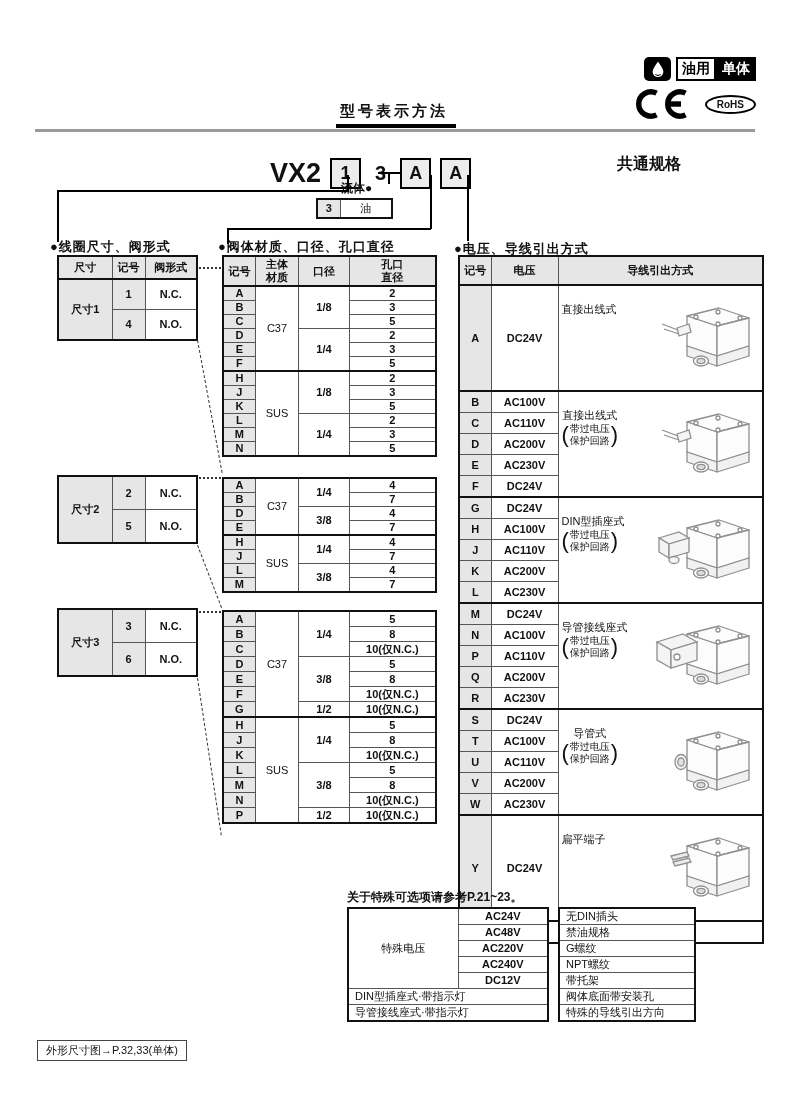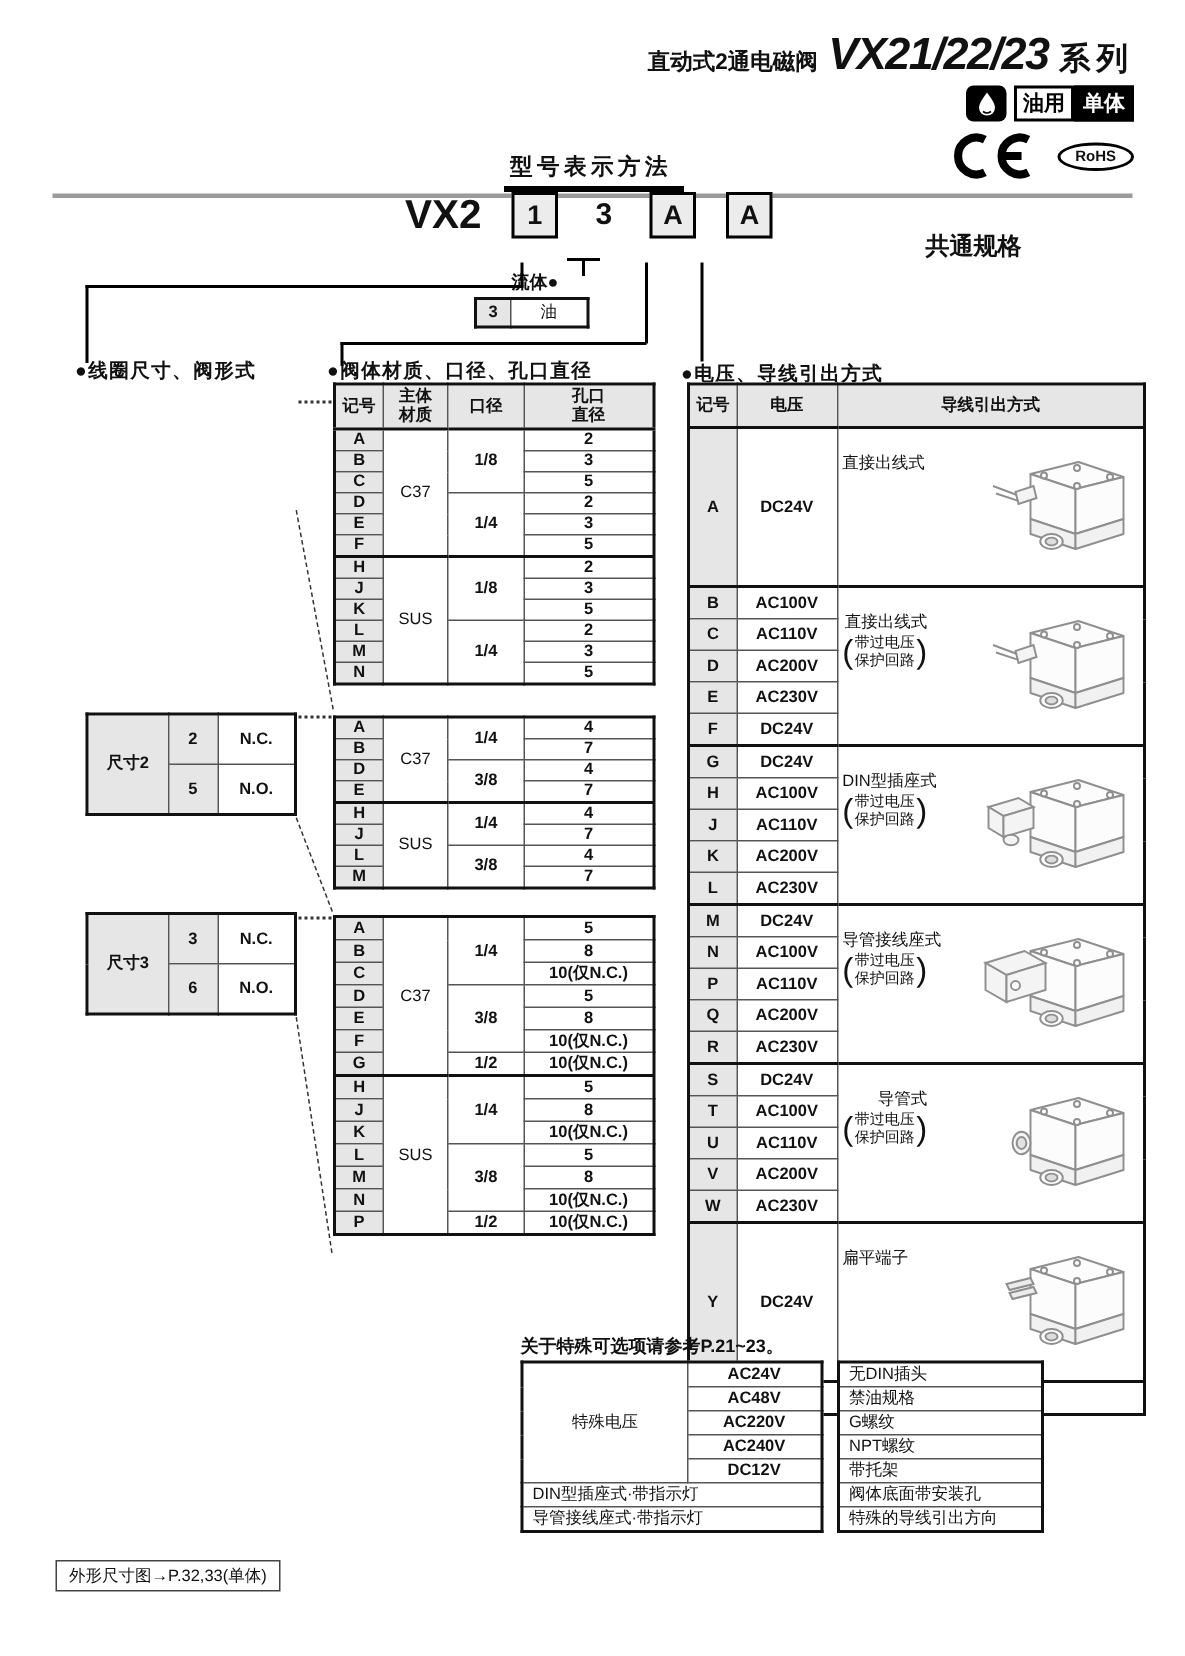--- a/index.html
+++ b/index.html
@@ -22,21 +22,21 @@
                 display:flex;align-items:center;padding:0 4px;}
   .certs{right:34px;top:88px;display:flex;align-items:center;gap:14px;}
   .rohs{border:2.5px solid #000;border-radius:50%;padding:2px 10px;font-weight:bold;font-size:10px;}
 
   
   .sec-title{left:336px;top:102px;font-size:15px;font-weight:bold;letter-spacing:3px;
              border-bottom:4px solid #000;padding:0 8px 3px 4px;}
   .gray-rule{left:35px;top:129px;width:720px;height:3px;background:#9a9a9a;}
 
   
-  .model{left:270px;top:128px;display:flex;align-items:center;gap:20px;}
+  .model{left:270px;top:158px;display:flex;align-items:center;gap:9px;}
   .model-prefix{font-size:27px;font-weight:bold;}
   .code-box{width:27px;height:27px;border:2px solid #000;background:#ececec;display:flex;
             align-items:center;justify-content:center;font-size:18px;font-weight:bold;}
   .code-plain{font-size:20px;font-weight:bold;padding:0 5px;}
   .fluid-label{left:341px;top:180px;font-size:12px;font-weight:bold;}
   .fluid-tbl{left:316px;top:198px;}
   table{border-collapse:collapse;table-layout:fixed;}
   td,th{border:1px solid #555;padding:0 2px;text-align:center;font-size:11px;line-height:1.15;overflow:hidden;}
   .tbl{border:2px solid #111;background:#fff;}
   th{background:#e6e6e6;font-weight:bold;border-bottom:2px solid #111;}
@@ -63,21 +63,21 @@
   
   .body-tbl{width:215px;}
   .body-tbl th{height:28px;}
   .body-tbl td{height:13px;}
   .body-tbl.s3 td{height:14px;}
 
   
   .volt-tbl{width:306px;}
   .volt-tbl th{height:27px;}
   .volt-tbl td{height:20px;}
-  .desc{text-align:right;vertical-align:top;padding:16px 3px;margin-left:44px;}
+  .desc{text-align:center;vertical-align:top;padding:16px 3px;margin-left:44px;}
   .desc-in{display:flex;justify-content:space-between;align-items:center;}
   .dt{align-self:flex-start;padding-top:1px;}
   .sn{font-size:11px;}
   .note{display:flex;align-items:center;gap:1px;font-size:10px;line-height:1.2;margin-top:1px;}
   .paren{font-size:22px;font-weight:400;line-height:1;}
   .valve{width:104px;height:72px;flex:none;}
 
   
   .opt-title{left:347px;top:889px;font-size:12px;font-weight:bold;}
   .optl{width:200px;}
@@ -150,25 +150,20 @@
         <g stroke="#8f8f8f" stroke-width="1.3" fill="#ececec">
           <polygon points="14,24 30,20 32,24 16,28"></polygon>
           <polygon points="16,30 32,26 34,30 18,34"></polygon>
         </g>
       </g>
 </defs>
 </svg>
 
 <div class="page">
 
-  <div class="abs hdr1">
-    <span class="hdr-cat">直动式2通电磁阀</span>
-    <span class="hdr-series">VX21/22/23</span>
-    <span class="hdr-suffix">系列</span>
-  </div>
   <div class="abs badges">
     <span class="drop-box">
       <svg width="16" height="18" viewBox="0 0 24 26">
           <path d="M12 2 C12 2 4 12 4 17 a8 8 0 0 0 16 0 C20 12 12 2 12 2 Z" fill="#fff"></path>
           <path d="M8 21 q4 3 8 0" stroke="#000" stroke-width="1.6" fill="none"></path>
         </svg>
     </span>
     <span class="badge-grp">
       <span class="badge-oil">油用</span>
       <span class="badge-single">单体</span>
@@ -214,20 +209,43 @@
   <div class="abs blabel" style="left:50px;top:238px">
     <span>●</span><span>线圈尺寸、阀形式</span>
   </div>
   <div class="abs blabel" style="left:218px;top:238px">
     <span>●</span><span>阀体材质、口径、孔口直径</span>
   </div>
   <div class="abs blabel" style="left:454px;top:240px">
     <span>●</span><span>电压、导线引出方式</span>
   </div>
 
+  <table class="abs tbl coil-tbl" style="left:57px;top:255px">
+      <colgroup>
+        <col style="width:54px">
+        <col style="width:33px">
+        <col style="width:52px">
+      </colgroup>
+      <tbody>
+        <tr>
+          <th>尺寸</th>
+          <th>记号</th>
+          <th>阀形式</th>
+        </tr>
+        <tr>
+          <td class="gray b" rowspan="2">尺寸1</td>
+          <td class="gray b">1</td>
+          <td class="b">N.C.</td>
+        </tr>
+        <tr>
+          <td class="gray b">4</td>
+          <td class="b">N.O.</td>
+        </tr>
+      </tbody>
+    </table>
   <table class="abs tbl coil-tbl nohdr" style="left:57px;top:475px">
       <colgroup>
         <col style="width:54px">
         <col style="width:33px">
         <col style="width:52px">
       </colgroup>
       <tbody>
         <tr>
           <td class="gray b" rowspan="2">尺寸2</td>
           <td class="gray b">2</td>

